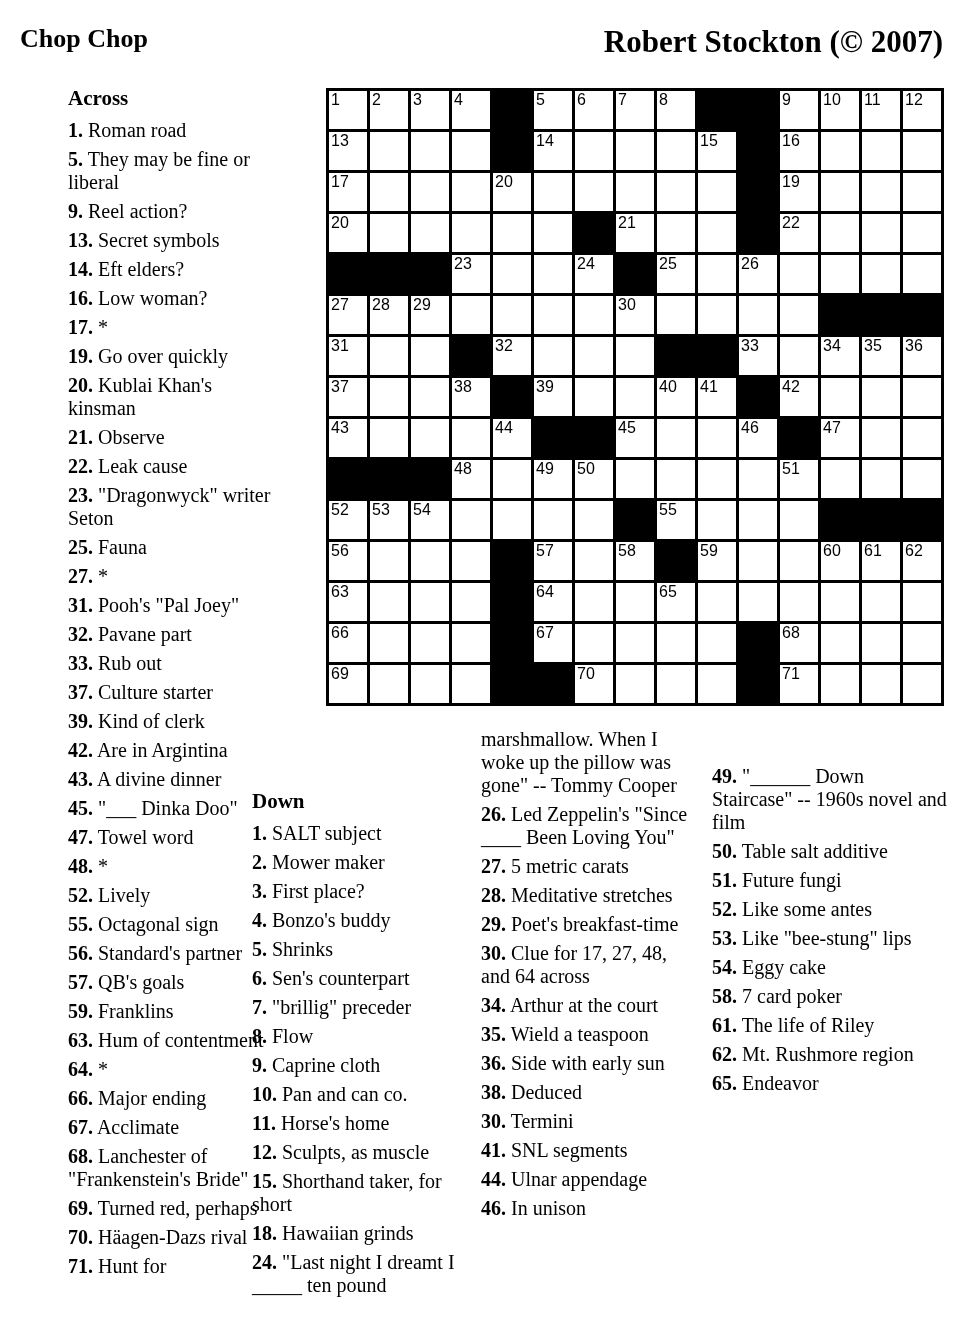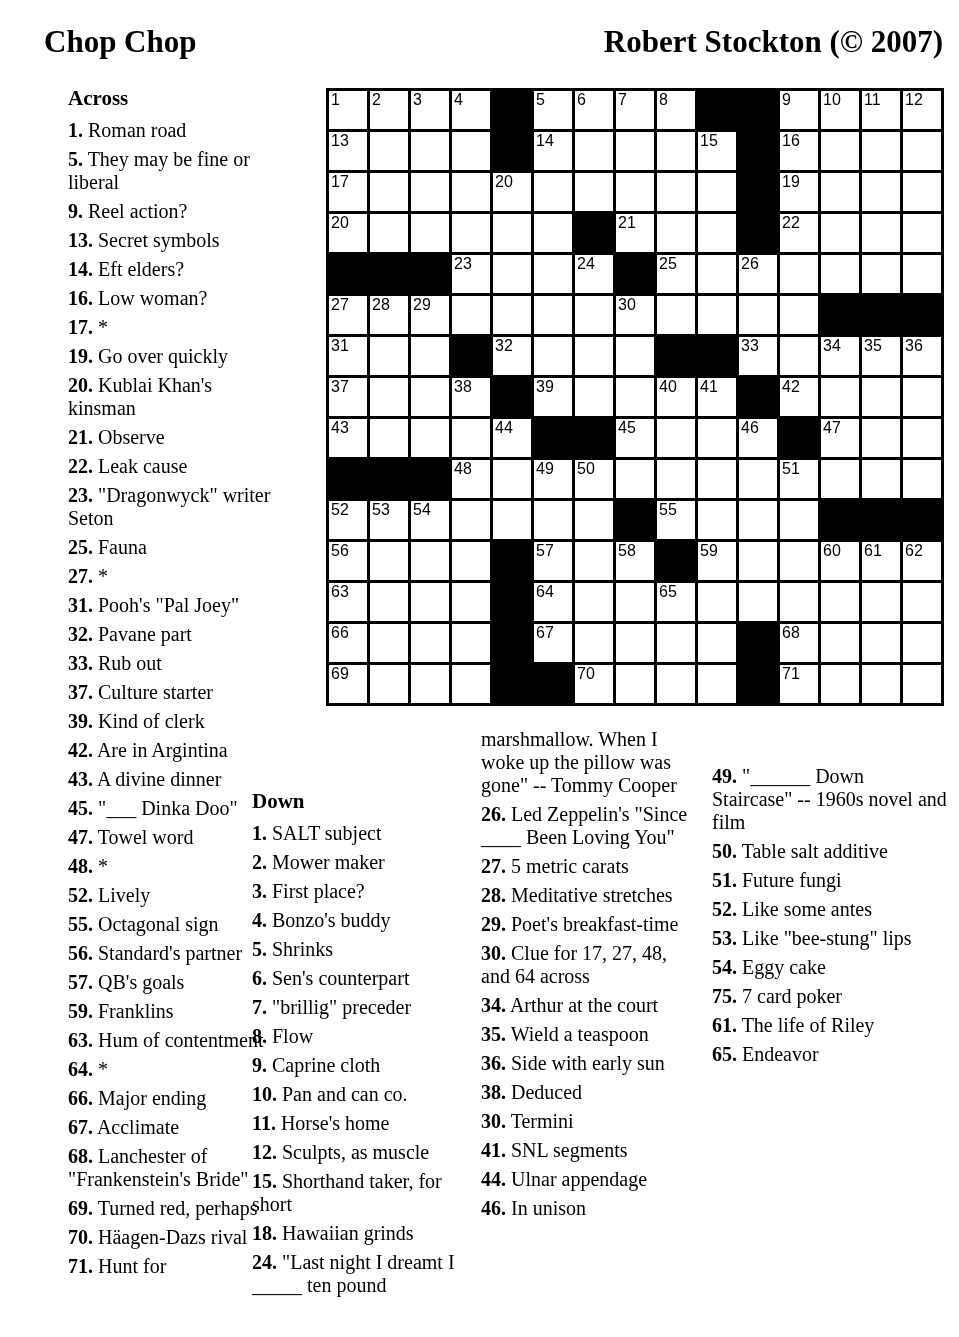--- a/index.html
+++ b/index.html
@@ -9,24 +9,23 @@
     height: 1337px;
     background: #fff;
     color: #000;
     font-family: "Liberation Serif", serif;
     overflow: hidden;
   }
   .title {
     position: absolute;
     left: 20px;
     top: 24px;
-    font-size: 31px;
+    font-size: 26px;
     font-weight: bold;
     white-space: nowrap;
-    margin-left: 24px;
   }
   .author {
     position: absolute;
     right: 16px;
     top: 24px;
     font-size: 31px;
     font-weight: bold;
     white-space: nowrap;
   }
   .grid {
@@ -532,18 +531,19 @@
   </div>
 
   <div class="clues down3">
     <div>
         <p><b>49.</b> "______ Down Staircase" -- 1960s novel and film</p>
         <p><b>50.</b> Table salt additive</p>
         <p><b>51.</b> Future fungi</p>
         <p><b>52.</b> Like some antes</p>
         <p><b>53.</b> Like "bee-stung" lips</p>
         <p><b>54.</b> Eggy cake</p>
-        <p><b>75.</b> 7 card poker</p>
+        <p><b>58.</b> 7 card poker</p>
         <p><b>61.</b> The life of Riley</p>
+        <p><b>62.</b> Mt. Rushmore region</p>
         <p><b>65.</b> Endeavor</p>
       </div>
   </div>
 </div>
 
 </body></html>

